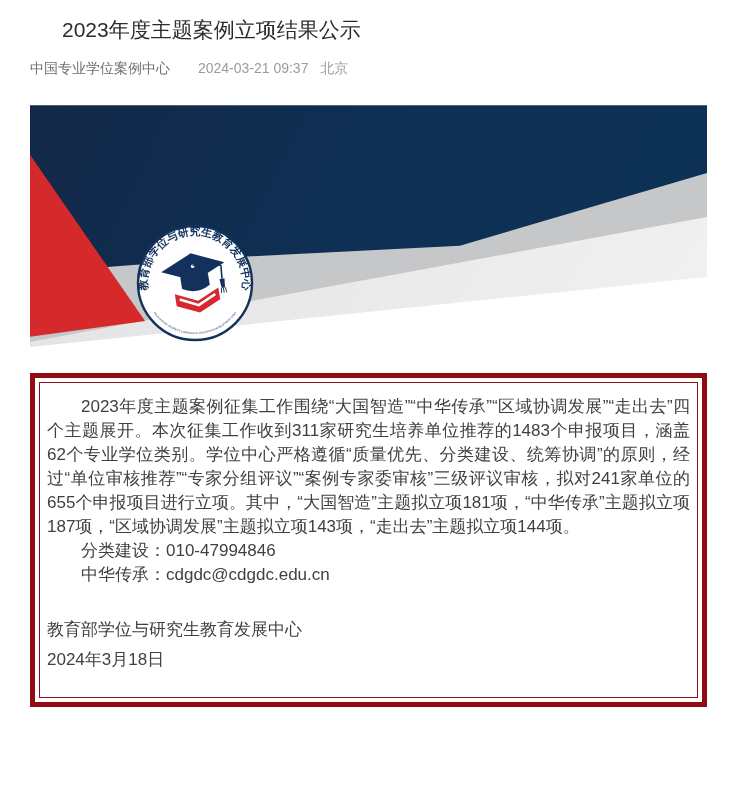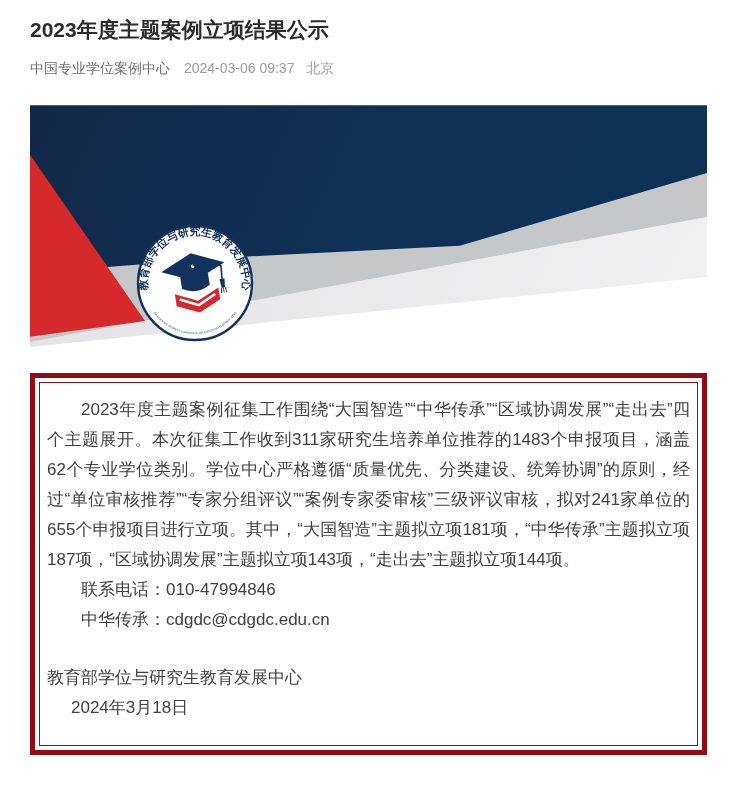--- a/index.html
+++ b/index.html
@@ -17,30 +17,31 @@
   *{box-sizing:border-box;margin:0;padding:0;}
   html,body{background:#ffffff;}
   body{
     width:737px;
     font-family:"Liberation Sans","DejaVu Sans",sans-serif;
     color:var(--text);
   }
   .page{padding:16px 30px 4px;}
   .article-title{
     font-size:21px;
-    font-weight:bold;
+    font-weight:normal;
     color:var(--title);
     line-height:1.3;
+    margin-left:32px;
   }
   .meta{
     margin-top:17px;
     font-size:14px;
     color:var(--muted);
   }
-  .meta .account{color:var(--account);margin-right:10px;}
+  .meta .account{color:var(--account);margin-right:24px;}
   .meta .time{margin-right:8px;}
   
   .banner{
     position:relative;
     margin-top:27px;
     width:677px;
     height:260px;
     overflow:hidden;
     background:#ffffff;
   }
@@ -74,47 +75,47 @@
     border:5px solid var(--maroon);
     padding:4px;
     background:#ffffff;
   }
   .notice-inner{
     border:1px solid var(--maroon);
     padding:12px 7px 22px;
   }
   .notice p{
     font-size:17px;
-    line-height:30px;
+    line-height:24px;
     text-align:justify;
     color:var(--text);
   }
   .notice p.indent{text-indent:2em;}
   .signature{
     margin-top:28px;
     text-align:right;
     padding-right:10px;
   }
   .signature .sig-org,.signature .sig-date{
     font-size:17px;
     line-height:30px;
     color:var(--text);
   }
-  .signature .sig-date{padding-right:7px;margin-left:24px;}
+  .signature .sig-date{padding-right:7px;}
 </style>
 </head>
 <body>
 
 <div class="page">
 
   <h1 class="article-title">2023年度主题案例立项结果公示</h1>
 
   <div class="meta">
     <span class="account">中国专业学位案例中心</span>
-    <span class="time">2024-03-06 09:37</span>
+    <span class="time">2024-03-21 09:37</span>
     <span class="location">北京</span>
   </div>
 
   <div class="banner">
     <div class="shape band-light"></div>
     <div class="shape band-mid"></div>
     <div class="shape navy-shape"></div>
     <div class="shape red-shape"></div>
 
     <svg class="logo" viewBox="0 0 120 120" xmlns="http://www.w3.org/2000/svg">
@@ -138,21 +139,21 @@
         <path d="M85,69 l-0.6,5 M87,69 l0,5 M89,69 l0.6,5" stroke="#12325d" stroke-width="0.9" fill="none"></path>
         <path d="M38,68 L60,78 L82,68 L82,80 L60,90 L38,80 Z" fill="#d7282f"></path>
         <path d="M42,74 L60,82.5 L78,74" stroke="#ffffff" stroke-width="2.6" fill="none"></path>
       </g>
     </svg>
   </div>
 
   <div class="notice">
     <div class="notice-inner">
       <p class="indent">2023年度主题案例征集工作围绕“大国智造”“中华传承”“区域协调发展”“走出去”四个主题展开。本次征集工作收到311家研究生培养单位推荐的1483个申报项目，涵盖62个专业学位类别。学位中心严格遵循“质量优先、分类建设、统筹协调”的原则，经过“单位审核推荐”“专家分组评议”“案例专家委审核”三级评议审核，拟对241家单位的655个申报项目进行立项。其中，“大国智造”主题拟立项181项，“中华传承”主题拟立项187项，“区域协调发展”主题拟立项143项，“走出去”主题拟立项144项。</p>
-      <p class="indent"><span>联系电话：</span><span>010-47994846</span></p>
+      <p class="indent"><span>分类建设：</span><span>010-47994846</span></p>
       <p class="indent"><span>中华传承：</span><span>cdgdc@cdgdc.edu.cn</span></p>
       <div class="signature">
         <p class="sig-org">教育部学位与研究生教育发展中心</p>
         <p class="sig-date">2024年3月18日</p>
       </div>
     </div>
   </div>
 
 </div>
 

